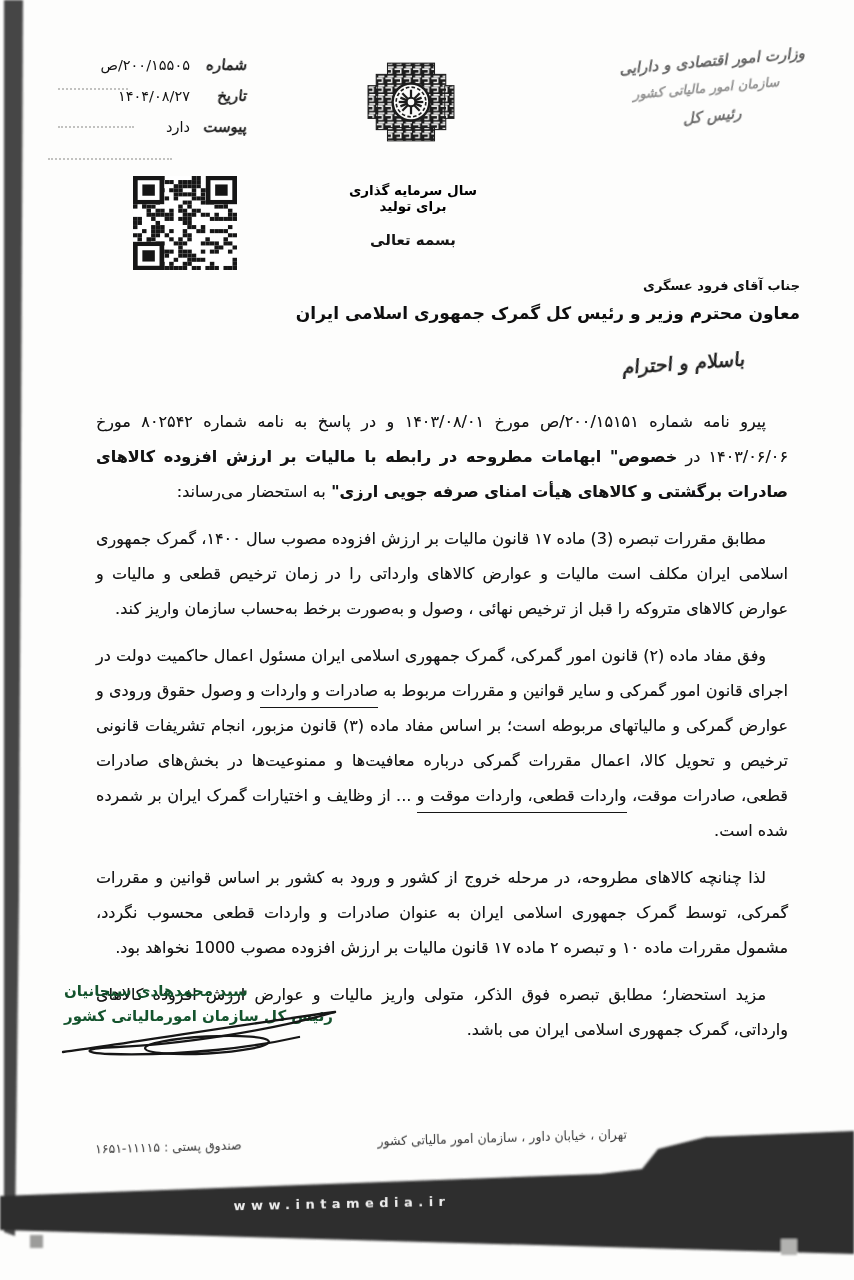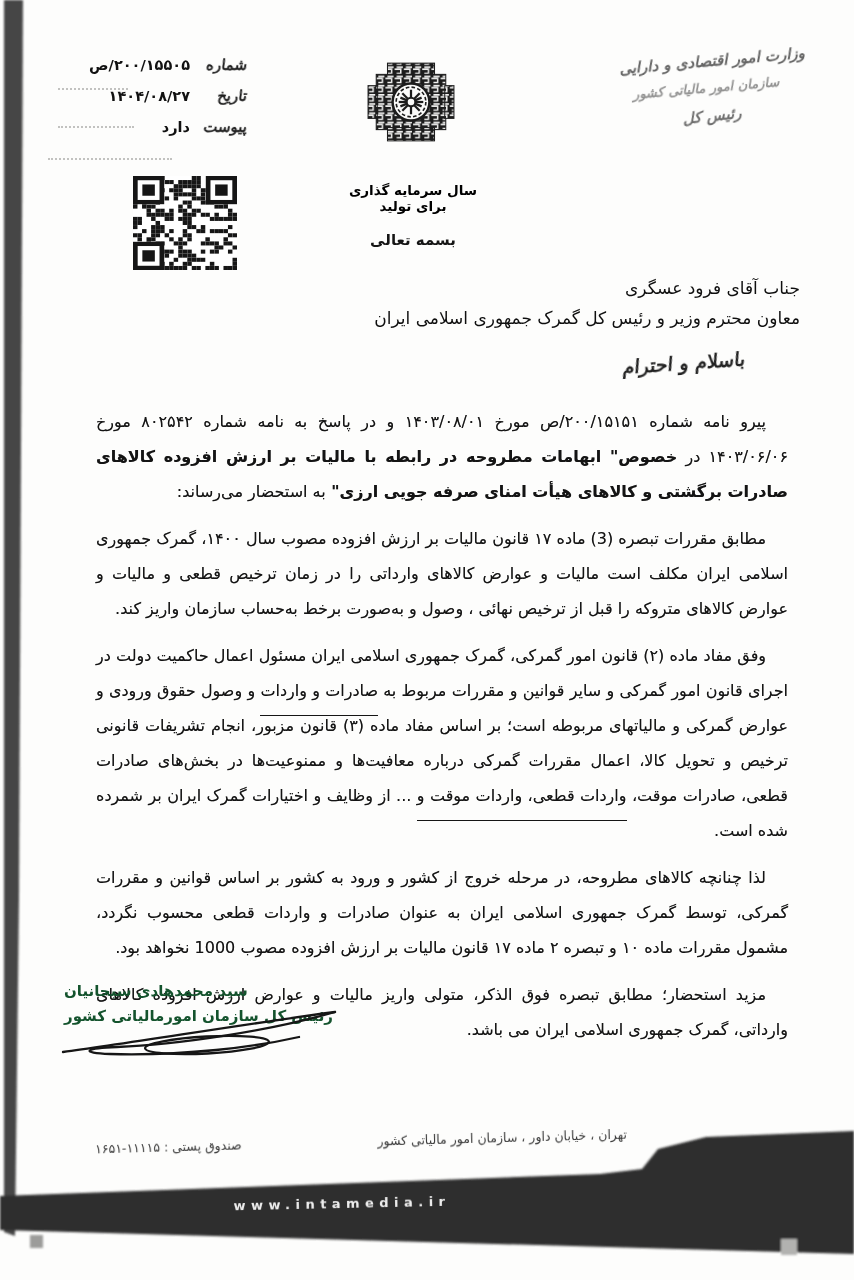--- a/index.html
+++ b/index.html
@@ -6,50 +6,50 @@
   body{background:#e9e9e7;font-family:"DejaVu Sans",sans-serif;}
   .page{position:relative;width:854px;height:1280px;margin:0 auto;background:#fdfdfc;overflow:hidden;direction:rtl;}
 
   
   .artifacts{position:absolute;inset:0;pointer-events:none;}
 
   
   .h-left{position:absolute;top:56px;right:608px;width:200px;direction:rtl;}
   .h-row{display:flex;align-items:baseline;justify-content:flex-start;gap:10px;margin-bottom:13px;}
   .h-lab{font-style:italic;font-weight:bold;font-size:15px;color:#1d1d1d;transform:skewX(8deg);filter:blur(.2px);min-width:46px;}
-  .h-val{font-weight:bold;font-size:14.5px;color:#111;letter-spacing:.5px;filter:blur(.15px);margin-left:12px;}
+  .h-val{font-weight:normal;font-size:14.5px;color:#111;letter-spacing:.5px;filter:blur(.15px);margin-left:12px;}
   .dots{position:absolute;border-top:2px dotted #c2c2c0;height:0;}
 
   
   .qr{position:absolute;top:176px;left:133px;width:104px;height:94px;}
 
   
   .emblem{position:absolute;top:58px;left:366px;width:90px;height:88px;}
   .slogan{position:absolute;top:182px;left:340px;width:146px;text-align:center;font-weight:bold;font-size:13.5px;color:#000000;filter:blur(.2px);}
   .bismillah{position:absolute;top:231px;left:368px;width:90px;text-align:center;font-weight:bold;font-size:15px;color:#151515;}
 
   
   .h-right{position:absolute;top:52px;right:22px;width:240px;text-align:center;color:#4a4a4a;}
   .cal{font-style:italic;font-weight:bold;filter:blur(.45px);white-space:nowrap;}
   .cal1{font-size:15px;transform:rotate(-5deg);opacity:.85;}
   .cal2{font-size:13px;transform:rotate(-5deg) translateX(-6px);opacity:.6;margin-top:10px;}
   .cal3{font-size:15px;transform:rotate(-6deg);opacity:.8;margin-top:12px;}
 
   
   .recipient{position:absolute;top:278px;right:54px;text-align:right;color:#0f0f0f;}
-  .recipient .r1{font-weight:normal;font-size:17px;margin-bottom:10px;filter:blur(.15px);}
-  .recipient .r2{font-weight:normal;font-size:17px;filter:blur(.15px);}
+  .recipient .r1{font-weight:bold;font-size:13px;margin-bottom:10px;filter:blur(.15px);}
+  .recipient .r2{font-weight:bold;font-size:17px;filter:blur(.15px);}
 
   .greeting{position:absolute;top:352px;right:110px;font-size:19px;font-weight:bold;font-style:italic;color:#222;transform:rotate(-4deg) skewX(6deg);filter:blur(.4px);letter-spacing:1px;}
 
   
   .body-text{position:absolute;top:392px;right:54px;left:84px;direction:rtl;text-align:justify;color:#141414;font-size:16px;line-height:35px;text-shadow:0 0 .5px rgba(0,0,0,.45);}
   .body-text p{margin:12px;text-indent:22px;}
   .body-text b{font-weight:bold;}
-  .body-text u{text-decoration:none;border-bottom:1.6px solid #151515;padding-bottom:15px;}
+  .body-text u{text-decoration:none;border-bottom:1.6px solid #151515;padding-bottom:7px;}
 
   
   .sig{position:absolute;top:982px;right:520px;width:270px;text-align:left;color:#14532d;}
   .sig .s1{font-weight:bold;font-size:15px;margin-bottom:7px;filter:blur(.15px);}
   .sig .s2{font-weight:bold;font-size:15px;filter:blur(.15px);}
   .sig-stroke{position:absolute;top:1000px;left:55px;width:290px;height:72px;pointer-events:none;}
 
   
   .addr{position:absolute;top:1134px;left:95px;width:532px;display:flex;flex-direction:row;justify-content:space-between;direction:rtl;font-size:12.5px;color:#3a3a3a;transform:rotate(-1.6deg);filter:blur(.3px);white-space:nowrap;}
   .website{position:absolute;top:1196px;left:222px;width:240px;text-align:center;color:#ededed;font-size:13px;letter-spacing:.42em;transform:rotate(-1.2deg);filter:blur(.3px);font-weight:bold;}

